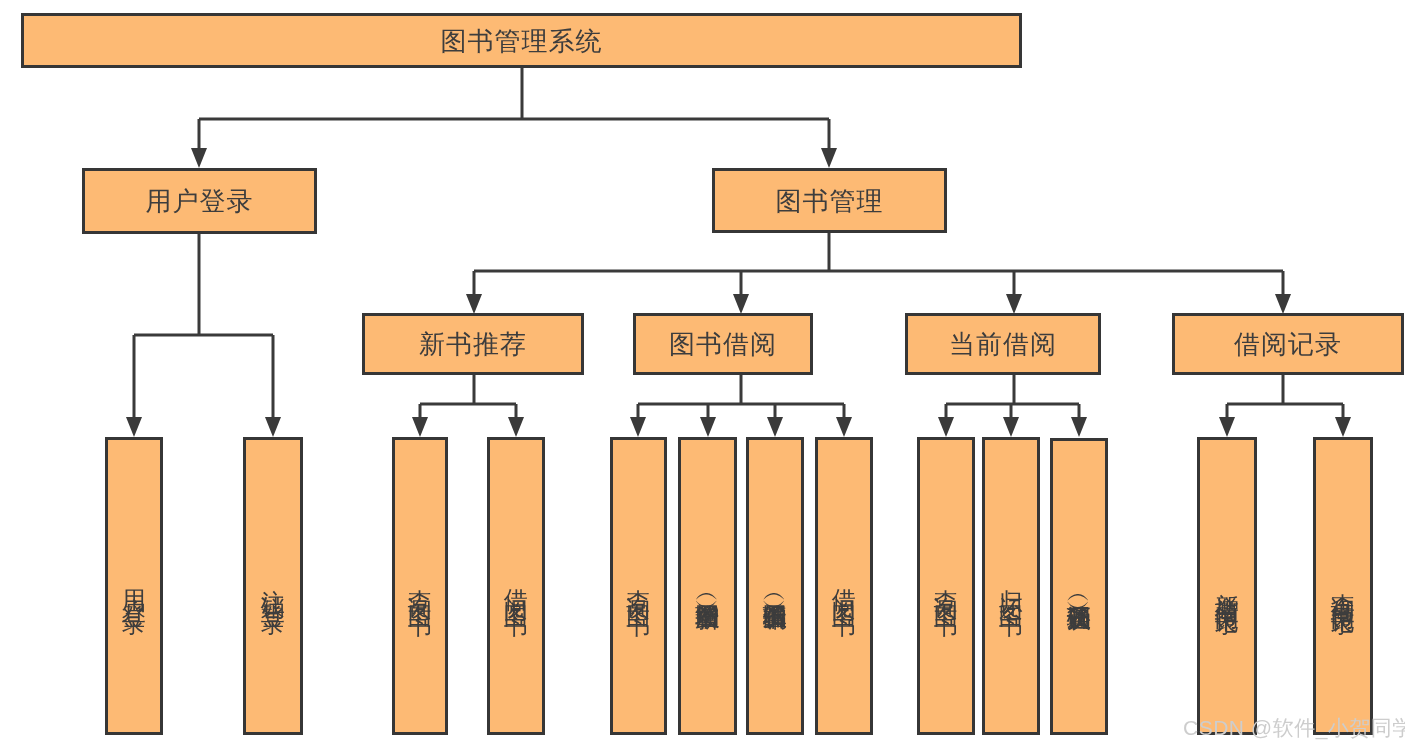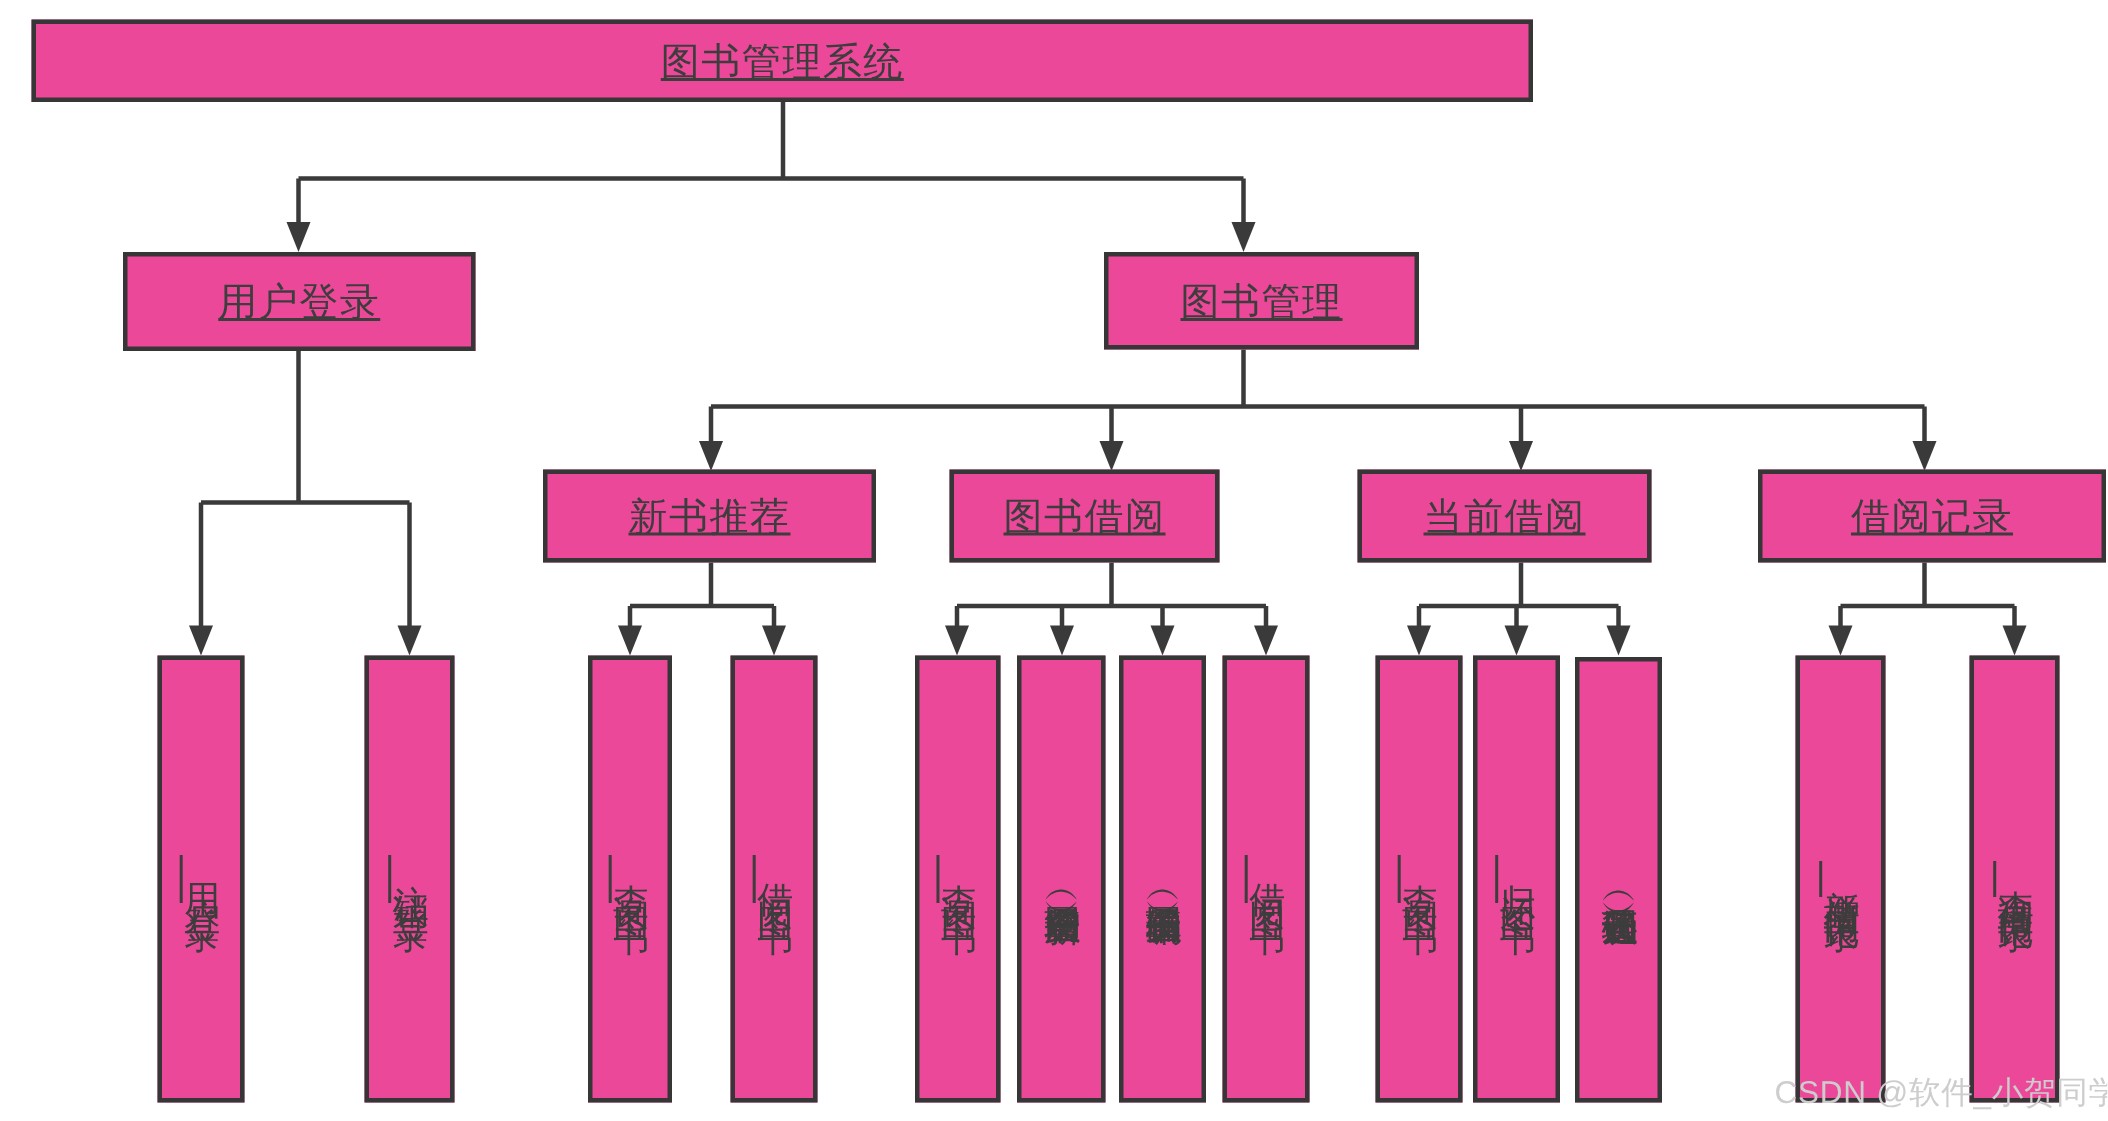--- a/index.html
+++ b/index.html
@@ -6,29 +6,28 @@
   #canvas {
     position:relative;
     width:1405px; height:747px;
     background:#ffffff;
     font-family:"Liberation Sans", sans-serif;
     overflow:hidden;
   }
   #wires { position:absolute; left:0; top:0; width:1405px; height:747px; }
   .box {
     position:absolute;
-    background:#ec4899;
+    background:#fdba74;
     border:3px solid #363636;
     box-sizing:border-box;
     display:flex;
     align-items:center;
     justify-content:center;
     color:#3d3d3d;
     text-align:center;
-    text-decoration:underline;
   }
   .h  { font-size:26px; line-height:1; letter-spacing:1px; }
   .v  {
     writing-mode:vertical-rl;
     text-orientation:mixed;
     font-size:24px;
     line-height:1.15;
   }
   .sp8 { letter-spacing:8px; }
   .sp4 { letter-spacing:4px; }
@@ -90,21 +89,21 @@
       <polygon points="1071,417 1087,417 1079,437"></polygon>
 
       <polygon points="1219,417 1235,417 1227,437"></polygon>
       <polygon points="1335,417 1351,417 1343,437"></polygon>
     </g>
   </svg>
 
   <div class="box h" style="left:21px; top:13px; width:1001px; height:55px;">图书管理系统</div>
 
   <div class="box h" style="left:82px; top:168px; width:235px; height:66px;">用户登录</div>
-  <div class="box h" style="left:712px; top:168px; width:210px; height:65px;margin-left:24px;">图书管理</div>
+  <div class="box h" style="left:712px; top:168px; width:235px; height:65px;">图书管理</div>
 
   <div class="box h" style="left:362px; top:313px; width:222px; height:62px;text-align:center;">新书推荐</div>
   <div class="box h" style="left:633px; top:313px; width:180px; height:62px;">图书借阅</div>
   <div class="box h" style="left:905px; top:313px; width:196px; height:62px;">当前借阅</div>
   <div class="box h" style="left:1172px; top:313px; width:232px; height:62px;">借阅记录</div>
 
   <div class="box v sp8" style="left:105px; top:437px; width:58px; height:298px;">用户登录</div>
   <div class="box v sp8" style="left:243px; top:437px; width:60px; height:298px;">注销登录</div>
 
   <div class="box v sp8" style="left:392px; top:437px; width:56px; height:298px;">查询图书</div>

